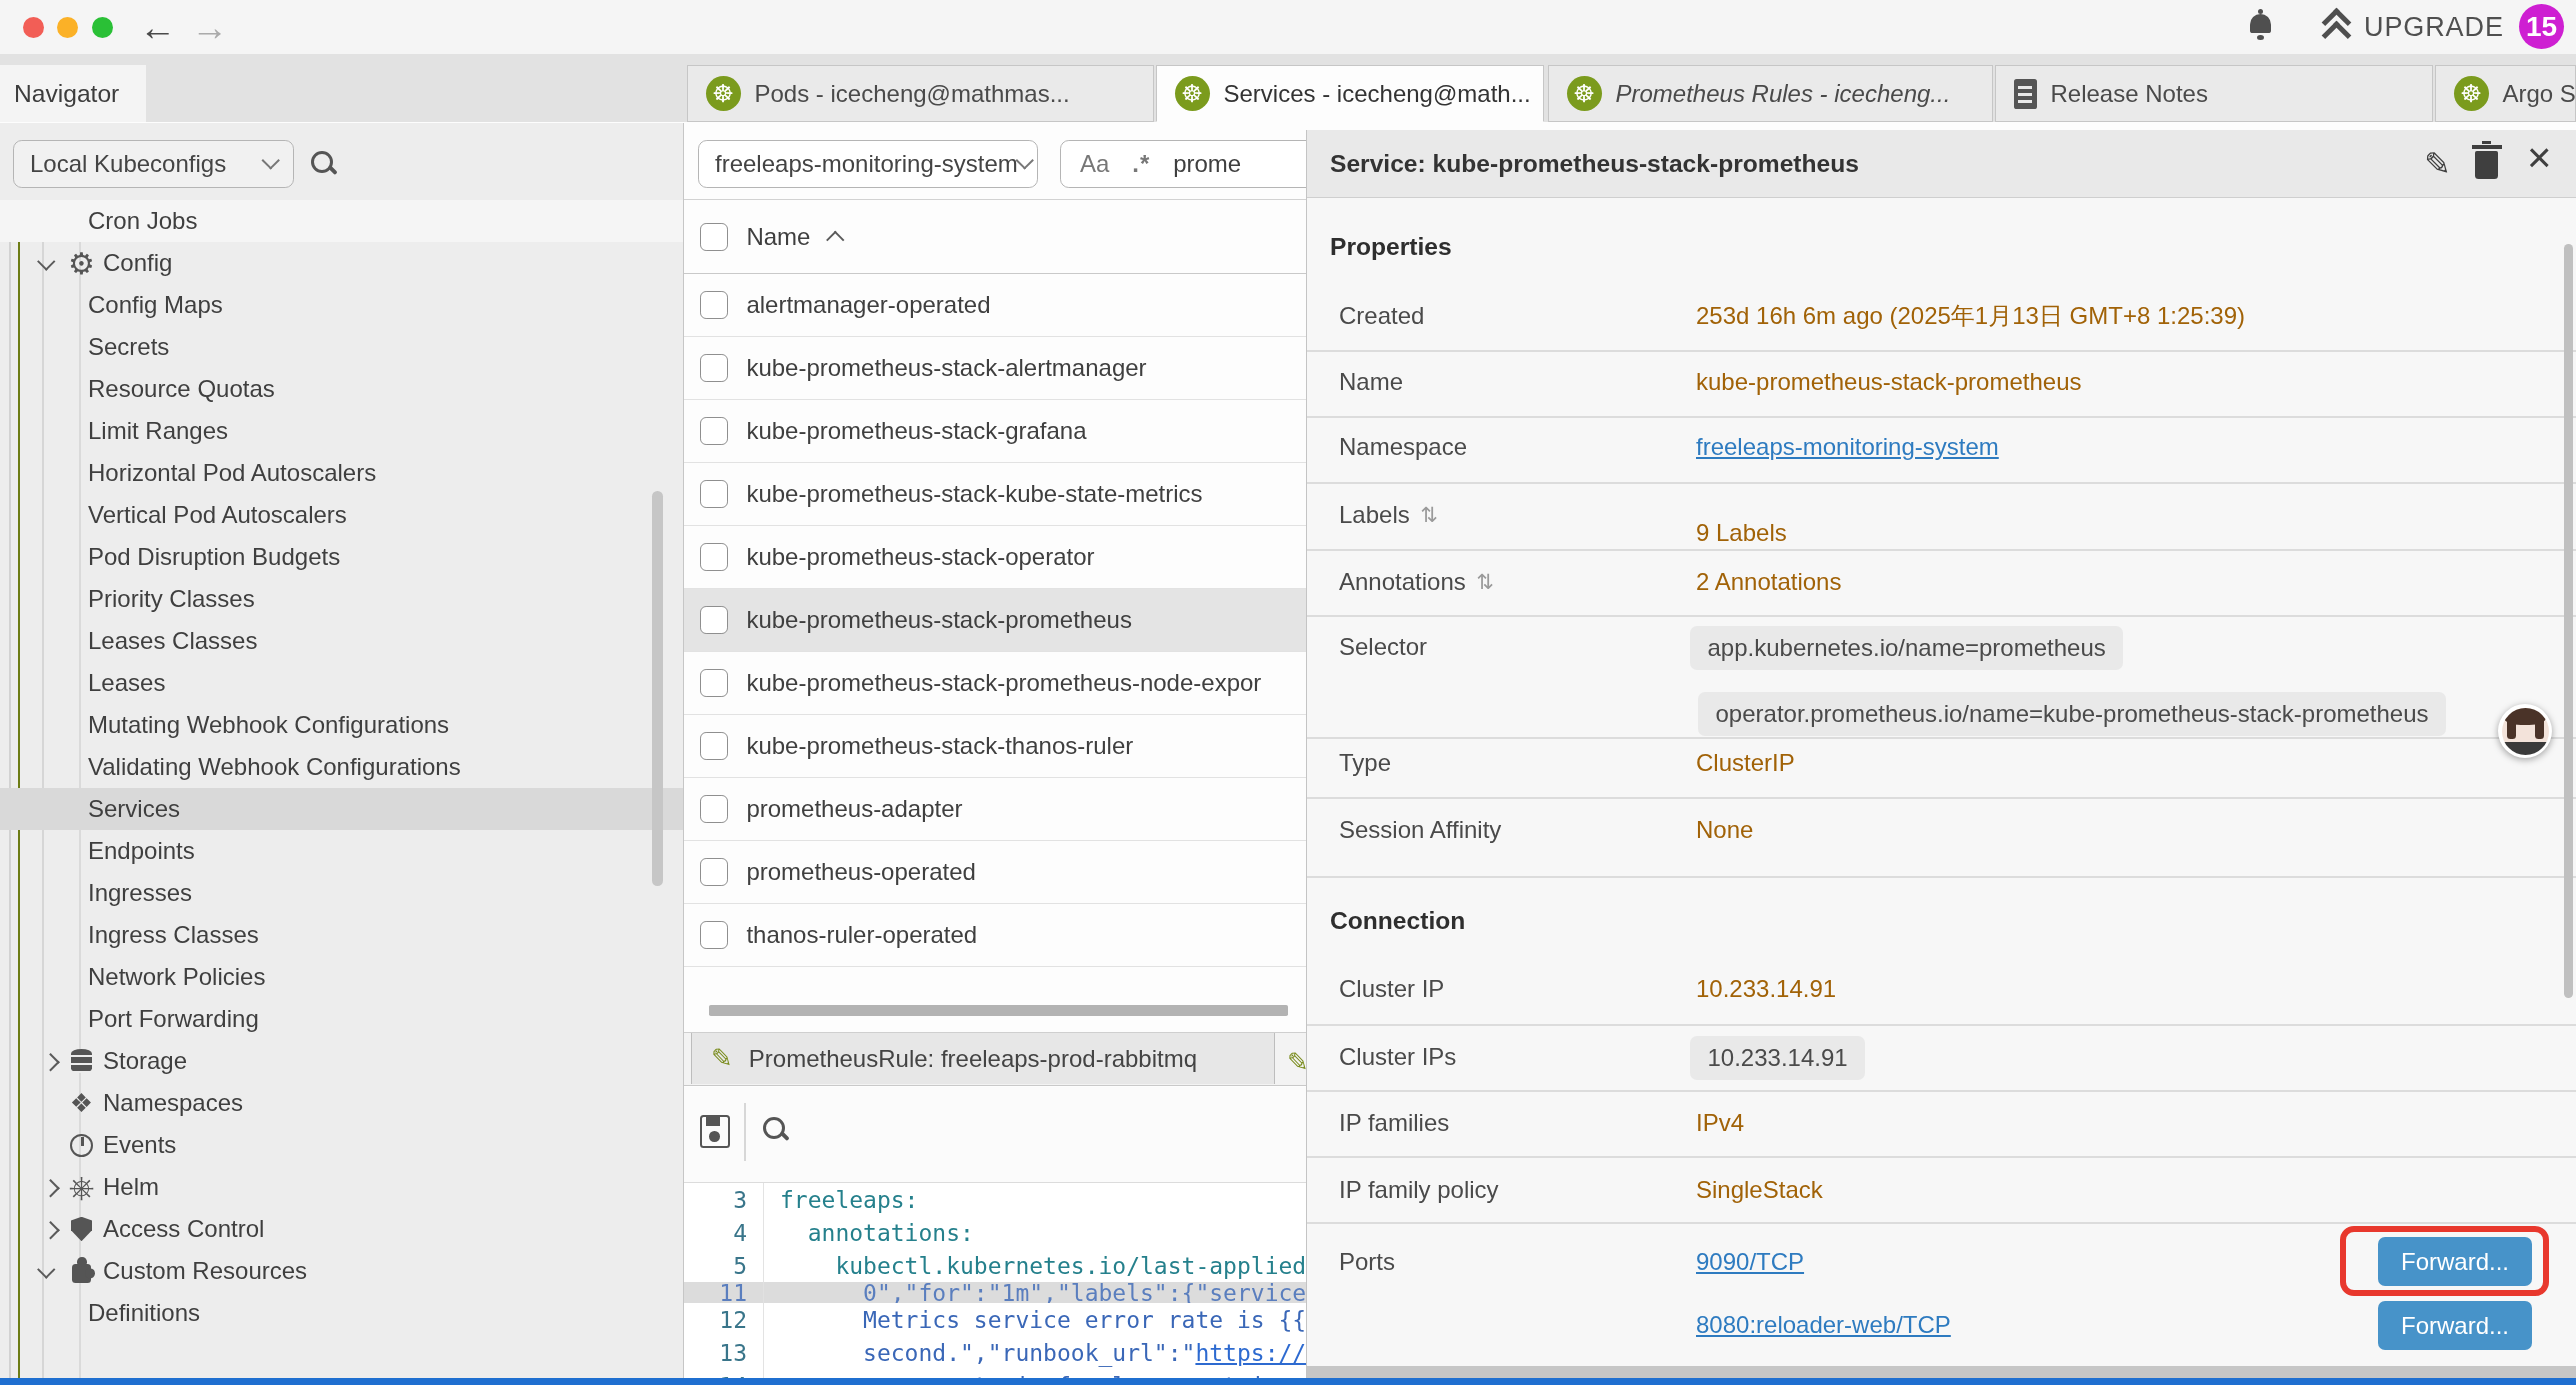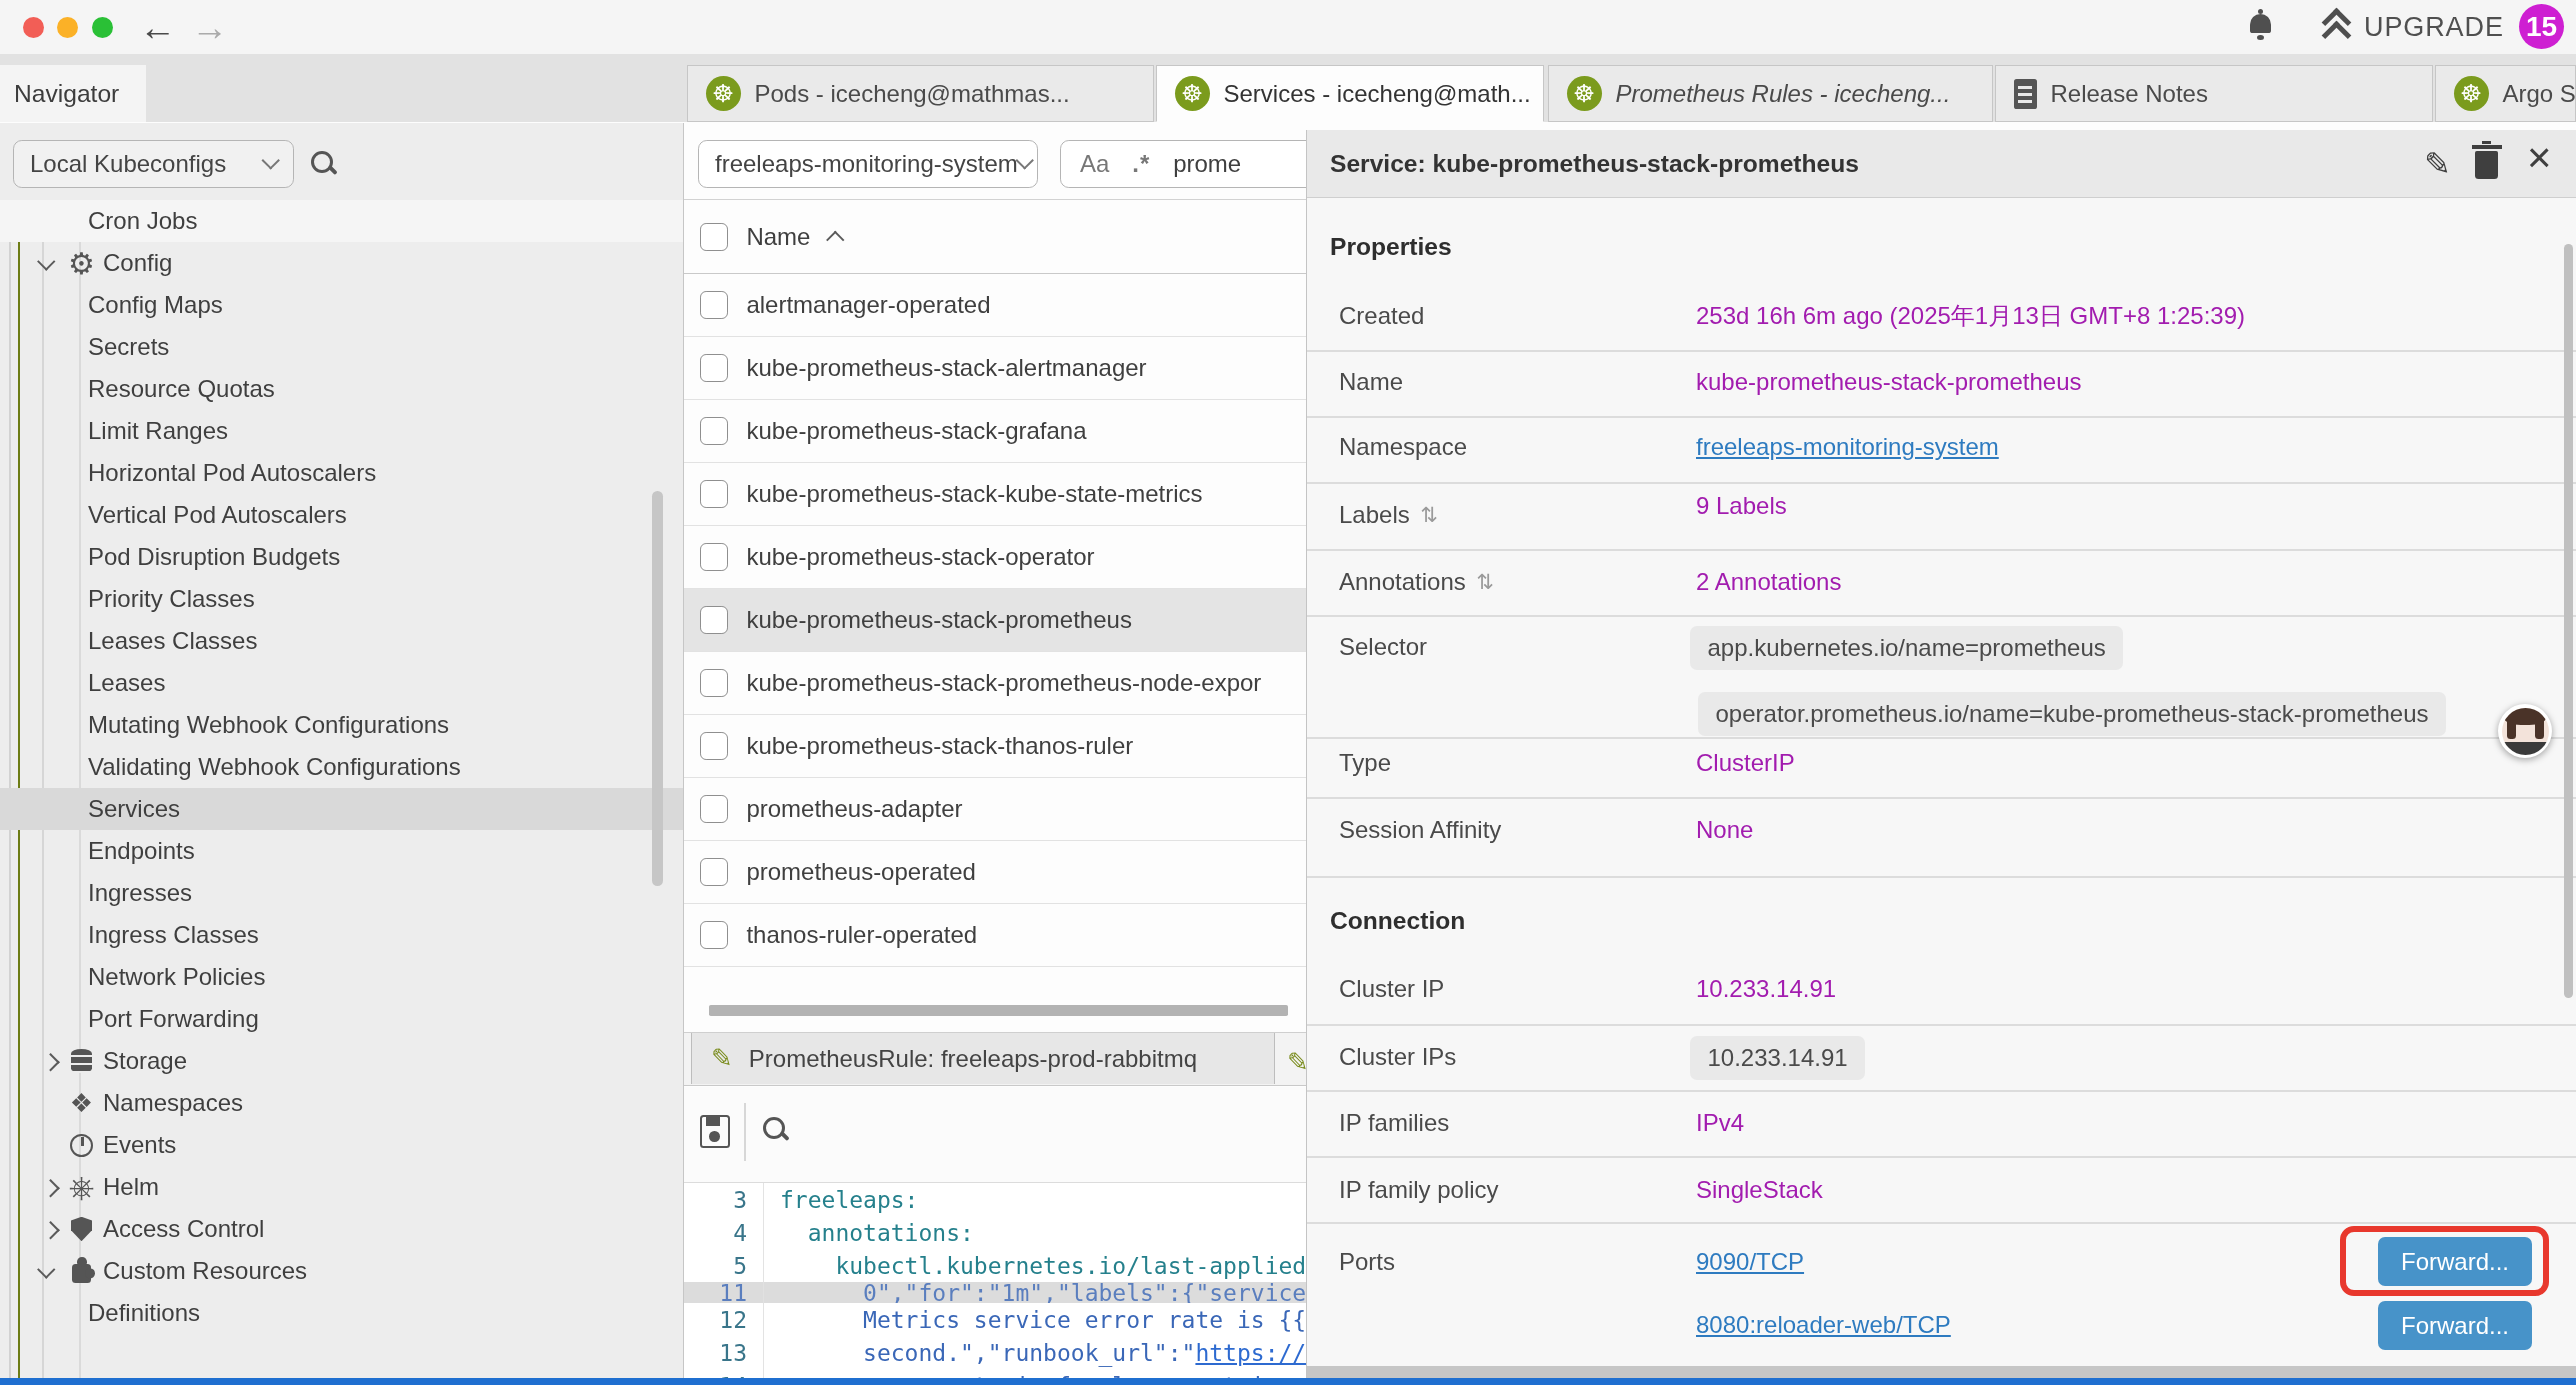--- a/index.html
+++ b/index.html
@@ -106,21 +106,21 @@
   
   .panel{position:absolute;left:1306px;top:130px;width:1270px;height:1249px;background:#f7f7f7;border-left:1.8px solid #c4c4c4;box-sizing:border-box;overflow:hidden;}
   .p-header{position:absolute;left:0;top:0;width:1270px;height:68px;background:#e9e9e9;border-bottom:1.8px solid #cfcfcf;box-sizing:border-box;
             display:flex;align-items:center;padding-left:23px;font-weight:bold;font-size:24.6px;color:#333;}
   .p-icon{position:absolute;top:17.5px;font-size:32px;color:#3f3f3f;line-height:33px;}
   .trash{position:absolute;left:1168px;top:21px;width:23px;height:28px;background:#3f3f3f;border-radius:1.8px 1.8px 3.5px 3.5px;}
   .trash::before{content:"";position:absolute;left:-3.5px;top:-6.1px;width:30px;height:4.4px;background:#3f3f3f;}
   .trash::after{content:"";position:absolute;left:7px;top:-10.5px;width:8.8px;height:3.5px;background:#3f3f3f;}
   .sect{position:absolute;left:23px;font-weight:bold;font-size:24.6px;color:#2e2e2e;}
   .plabel{position:absolute;left:32px;color:#4a4a4a;transform:translateY(-50%);display:flex;align-items:center;gap:10.5px;}
-  .pvalue{position:absolute;left:389px;color:#a21caf;transform:translateY(-50%);}
+  .pvalue{position:absolute;left:389px;color:#a16207;transform:translateY(-50%);}
   .psep{position:absolute;left:0;width:1270px;height:1.8px;background:#dcdcdc;}
   .sorticon{color:#9a9a9a;font-size:21px;}
   .chip{position:absolute;background:#e9e9e9;border-radius:7px;height:44px;display:flex;align-items:center;padding:0 17.5px;color:#4a4a4a;white-space:nowrap;}
   .plink{color:#2e7bc0;text-decoration:underline;}
   .fwd-btn{position:absolute;left:1071px;width:154px;height:49px;background:#4793c9;border:none;border-radius:7px;color:#fff;font-size:24px;
            font-family:inherit;display:flex;align-items:center;justify-content:center;}
   .redbox{position:absolute;left:1033px;top:1096px;width:209px;height:70px;border:6.1px solid #e8382d;border-radius:14px;box-sizing:border-box;}
   .p-scroll{position:absolute;left:1257px;top:114px;width:8.8px;height:754px;background:#c0c0c0;border-radius:4.4px;}
   .p-bottom{position:absolute;left:0;top:1236px;width:1270px;height:12.3px;background:#c6c6c6;}
 
@@ -447,21 +447,21 @@
     <div class="psep" style="top:286px;"></div>
 
     <div class="plabel" style="top:317px;">Namespace</div>
     <div class="pvalue plink" style="top:317px;">freeleaps-monitoring-system</div>
     <div class="psep" style="top:352px;"></div>
 
     <div class="plabel" style="top:385px;">
       <span>Labels</span>
       <span class="sorticon">⇅</span>
     </div>
-    <div class="pvalue" style="top:376px;">9 Labels</div>
+    <div class="pvalue" style="top:403px;">9 Labels</div>
     <div class="psep" style="top:419px;"></div>
 
     <div class="plabel" style="top:452px;">
       <span>Annotations</span>
       <span class="sorticon">⇅</span>
     </div>
     <div class="pvalue" style="top:452px;">2 Annotations</div>
     <div class="psep" style="top:485px;"></div>
 
     <div class="plabel" style="top:517px;">Selector</div>

